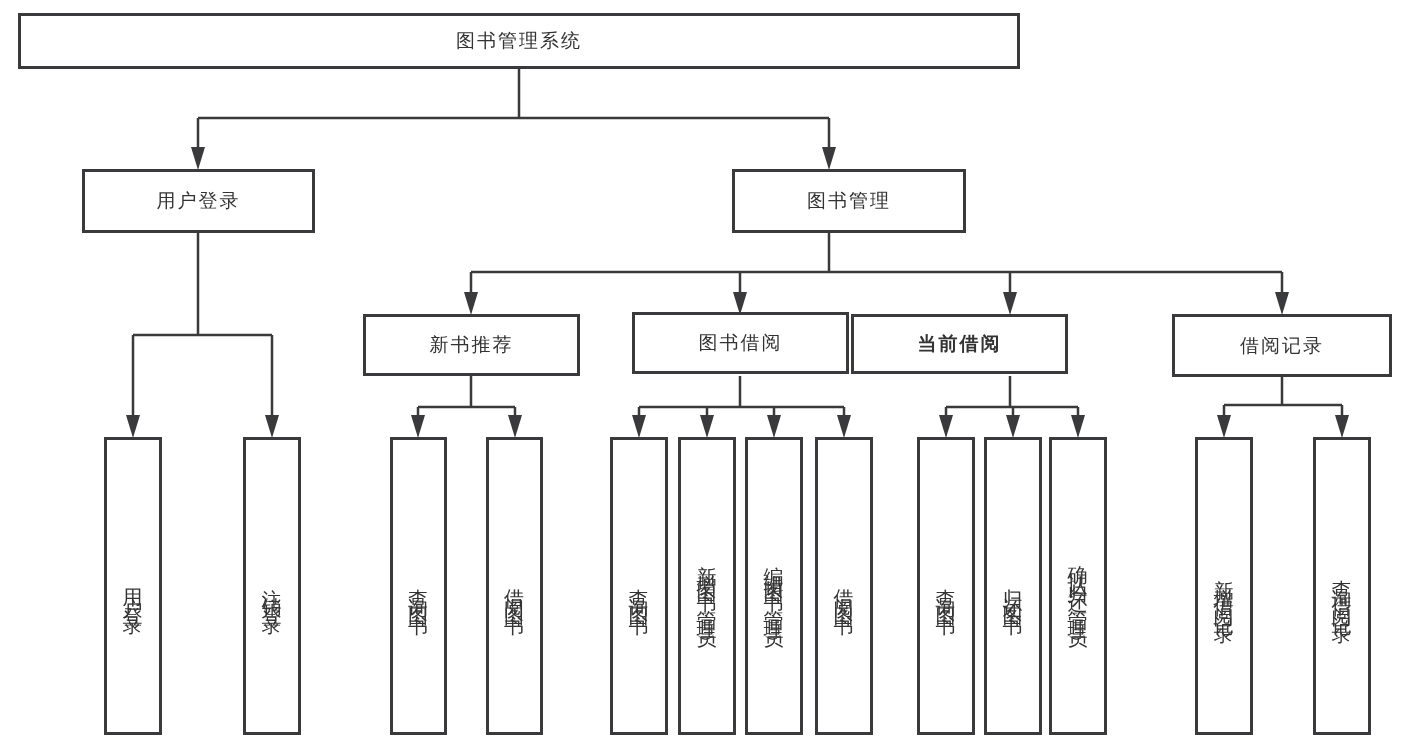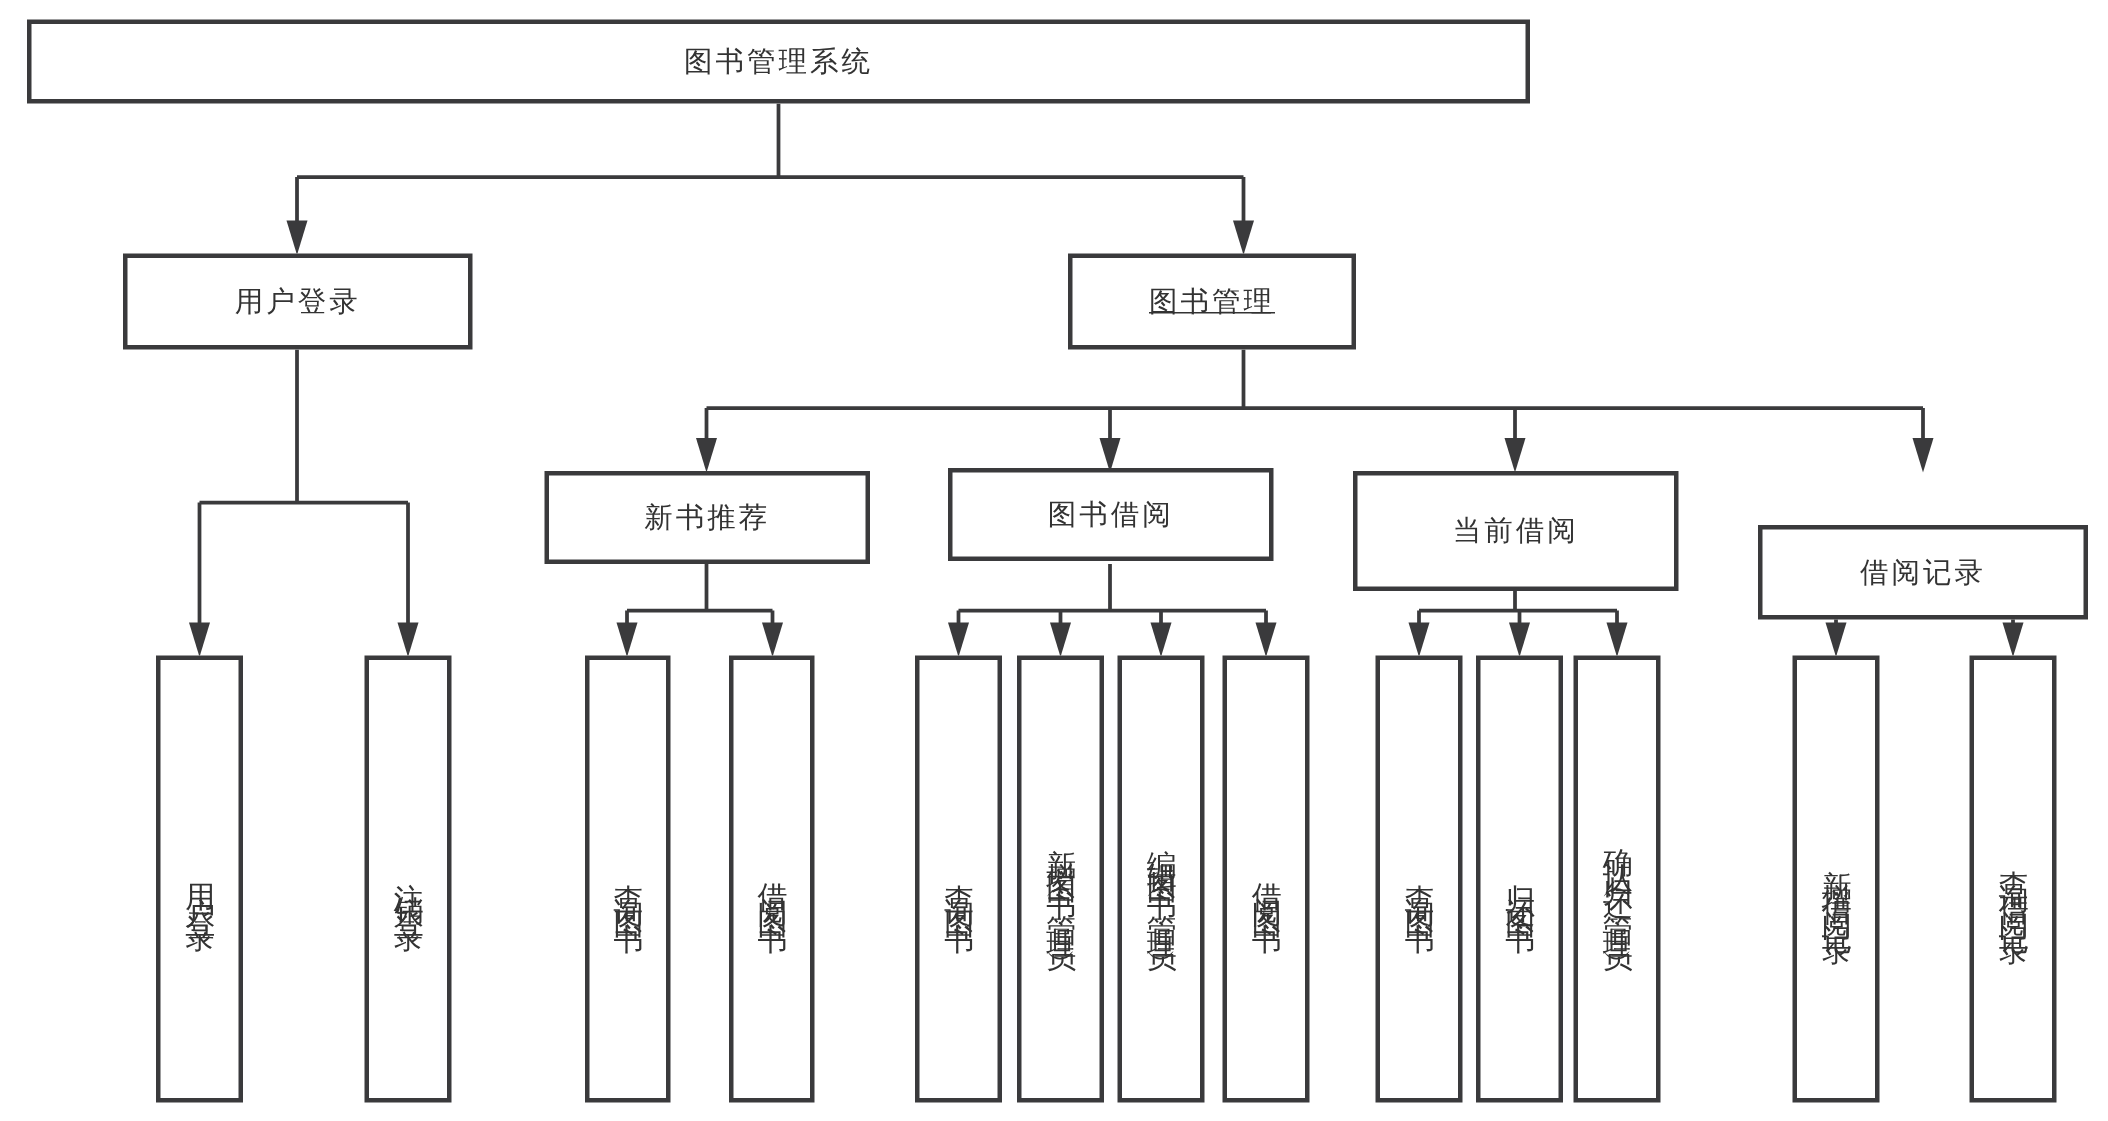--- a/index.html
+++ b/index.html
@@ -98,34 +98,34 @@
     <use href="#arrowhead" x="1342" y="438"></use>
   </svg>
 
   <div class="node hbox" style="left:18px; top:13px; width:1002px; height:56px;">
     <span>图书管理系统</span>
   </div>
 
   <div class="node hbox" style="left:82px; top:169px; width:233px; height:64px;">
     <span>用户登录</span>
   </div>
-  <div class="node hbox" style="left:712px; top:169px; width:192px; height:64px;text-decoration:underline;">
+  <div class="node hbox" style="left:732px; top:169px; width:234px; height:64px;">
     <span>图书管理</span>
   </div>
 
   <div class="node hbox" style="left:363px; top:314px; width:217px; height:62px;">
     <span>新书推荐</span>
   </div>
   <div class="node hbox" style="left:632px; top:312px; width:217px; height:62px;">
     <span>图书借阅</span>
   </div>
-  <div class="node hbox" style="left:902px; top:314px; width:217px; height:80px;">
+  <div class="node hbox" style="left:851px; top:314px; width:217px; height:60px;font-weight:bold;">
     <span>当前借阅</span>
   </div>
-  <div class="node hbox" style="left:1172px; top:314px; width:220px; height:63px;margin-top:36px;">
+  <div class="node hbox" style="left:1172px; top:314px; width:220px; height:63px;">
     <span>借阅记录</span>
   </div>
 
   <div class="node leaf" style="left:104px;">
     <span>用户登录</span>
   </div>
   <div class="node leaf" style="left:243px;">
     <span>注销登录</span>
   </div>
   <div class="node leaf" style="left:390px; width:57px;">

